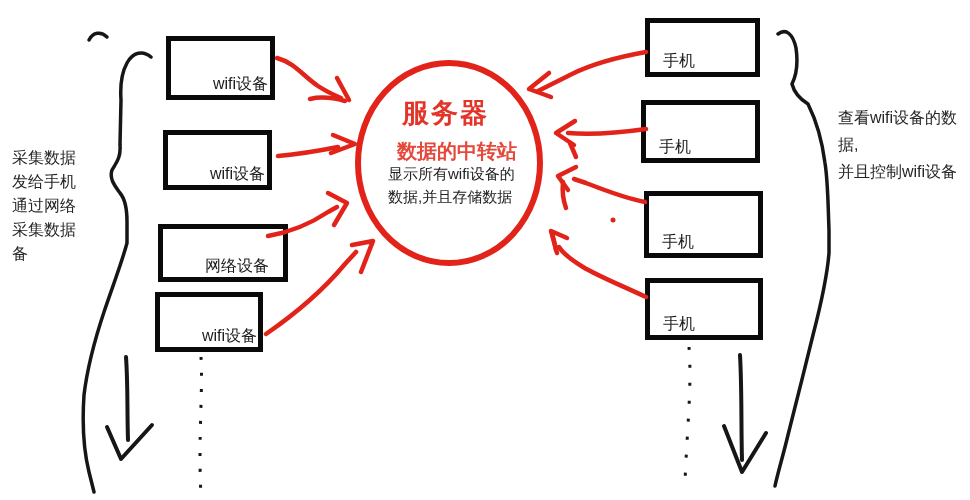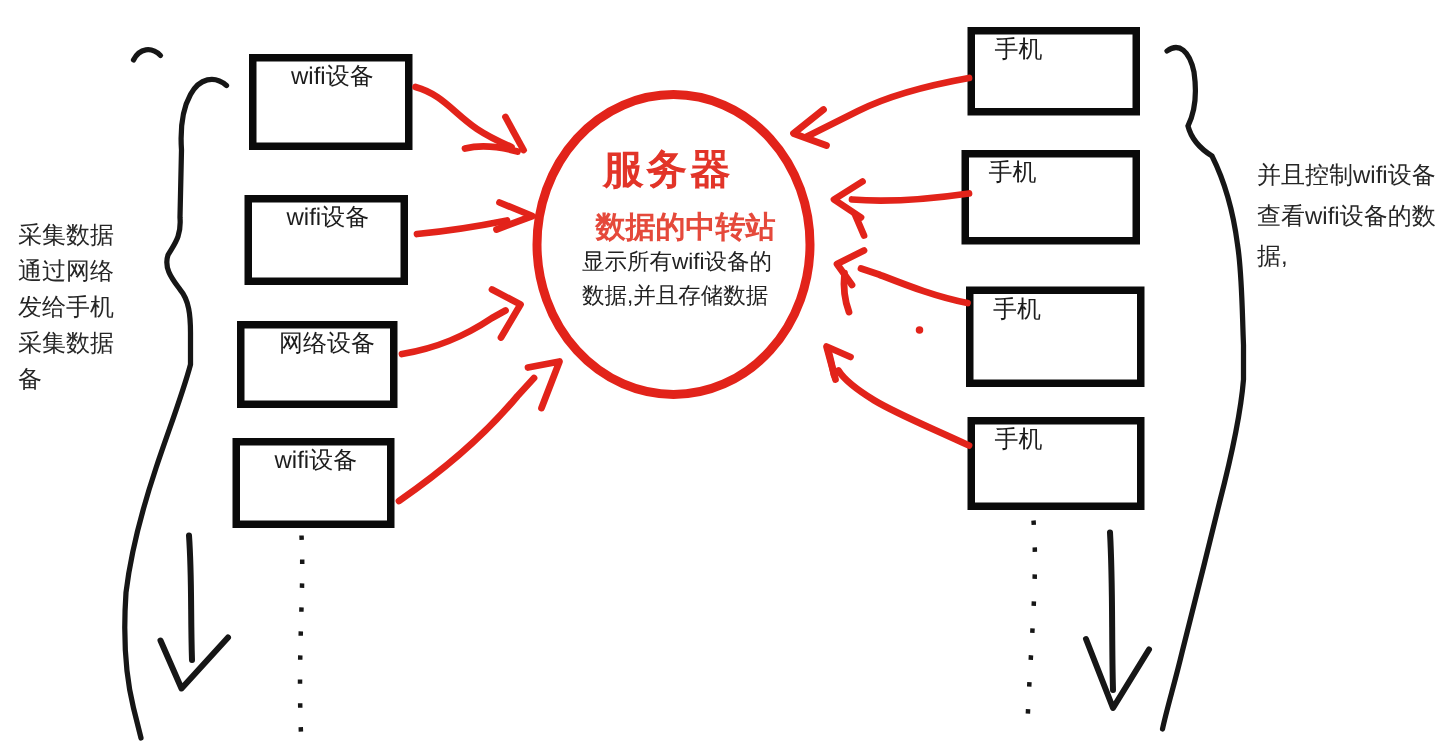--- a/index.html
+++ b/index.html
@@ -10,28 +10,28 @@
     background:#ffffff;
     overflow:hidden;
     font-family:"Liberation Sans","DejaVu Sans",sans-serif;
   }
   .node{
     position:absolute;
     box-sizing:border-box;
     border:5px solid #0a0a0a;
     background:#ffffff;
     display:flex;
-    align-items:flex-start;
+    align-items:flex-end;
   }
   .node .lbl{
     font-size:16px;
     color:#1c1c1c;
     white-space:nowrap;
   }
-  .node.left-side .lbl{padding-left:23px;}
+  .node.left-side .lbl{padding-left:23px;margin-left:19px;}
   .node.right-side .lbl{padding-left:13px;}
   .annotation{
     position:absolute;
     color:#262626;
     font-size:16px;
   }
   .annotation .line{display:block;}
   #left-note{left:12px;top:146px;line-height:24px;width:90px;}
   #right-note{left:838px;top:104px;line-height:27px;width:132px;}
   .circle-text{position:absolute;white-space:nowrap;}
@@ -45,21 +45,21 @@
 <body>
 
 <div id="canvas">
 
   <div class="node left-side" style="left:166px;top:36px;width:109px;height:64px;">
     <span class="lbl">wifi设备</span>
   </div>
   <div class="node left-side" style="left:163px;top:130px;width:109px;height:60px;">
     <span class="lbl">wifi设备</span>
   </div>
-  <div class="node left-side" style="left:158px;top:214px;width:107px;height:58px;">
+  <div class="node left-side" style="left:158px;top:224px;width:130px;height:58px;">
     <span class="lbl">网络设备</span>
   </div>
   <div class="node left-side" style="left:155px;top:292px;width:108px;height:60px;">
     <span class="lbl">wifi设备</span>
   </div>
 
   <div class="node right-side" style="left:645px;top:18px;width:115px;height:59px;">
     <span class="lbl">手机</span>
   </div>
   <div class="node right-side" style="left:641px;top:100px;width:119px;height:63px;">
@@ -67,28 +67,28 @@
   </div>
   <div class="node right-side" style="left:644px;top:191px;width:119px;height:67px;">
     <span class="lbl">手机</span>
   </div>
   <div class="node right-side" style="left:645px;top:278px;width:118px;height:62px;">
     <span class="lbl">手机</span>
   </div>
 
   <div class="annotation" id="left-note">
     <span class="line">采集数据</span>
+    <span class="line">发给手机</span>
     <span class="line">通过网络</span>
-    <span class="line">发给手机</span>
     <span class="line">采集数据</span>
     <span class="line">备</span>
   </div>
   <div class="annotation" id="right-note">
+    <span class="line">查看wifi设备的数据,</span>
     <span class="line">并且控制wifi设备</span>
-    <span class="line">查看wifi设备的数据,</span>
   </div>
 
   <div class="circle-text" id="server-title">服务器</div>
   <div class="circle-text" id="server-subtitle">数据的中转站</div>
   <div class="circle-text" id="server-desc1">显示所有wifi设备的</div>
   <div class="circle-text" id="server-desc2">数据,并且存储数据</div>
 
   <svg id="ink" width="970" height="500" viewBox="0 0 970 500">
 
     <ellipse cx="449" cy="163" rx="91" ry="100" fill="none" stroke-width="6" stroke="#e2231a"></ellipse>

